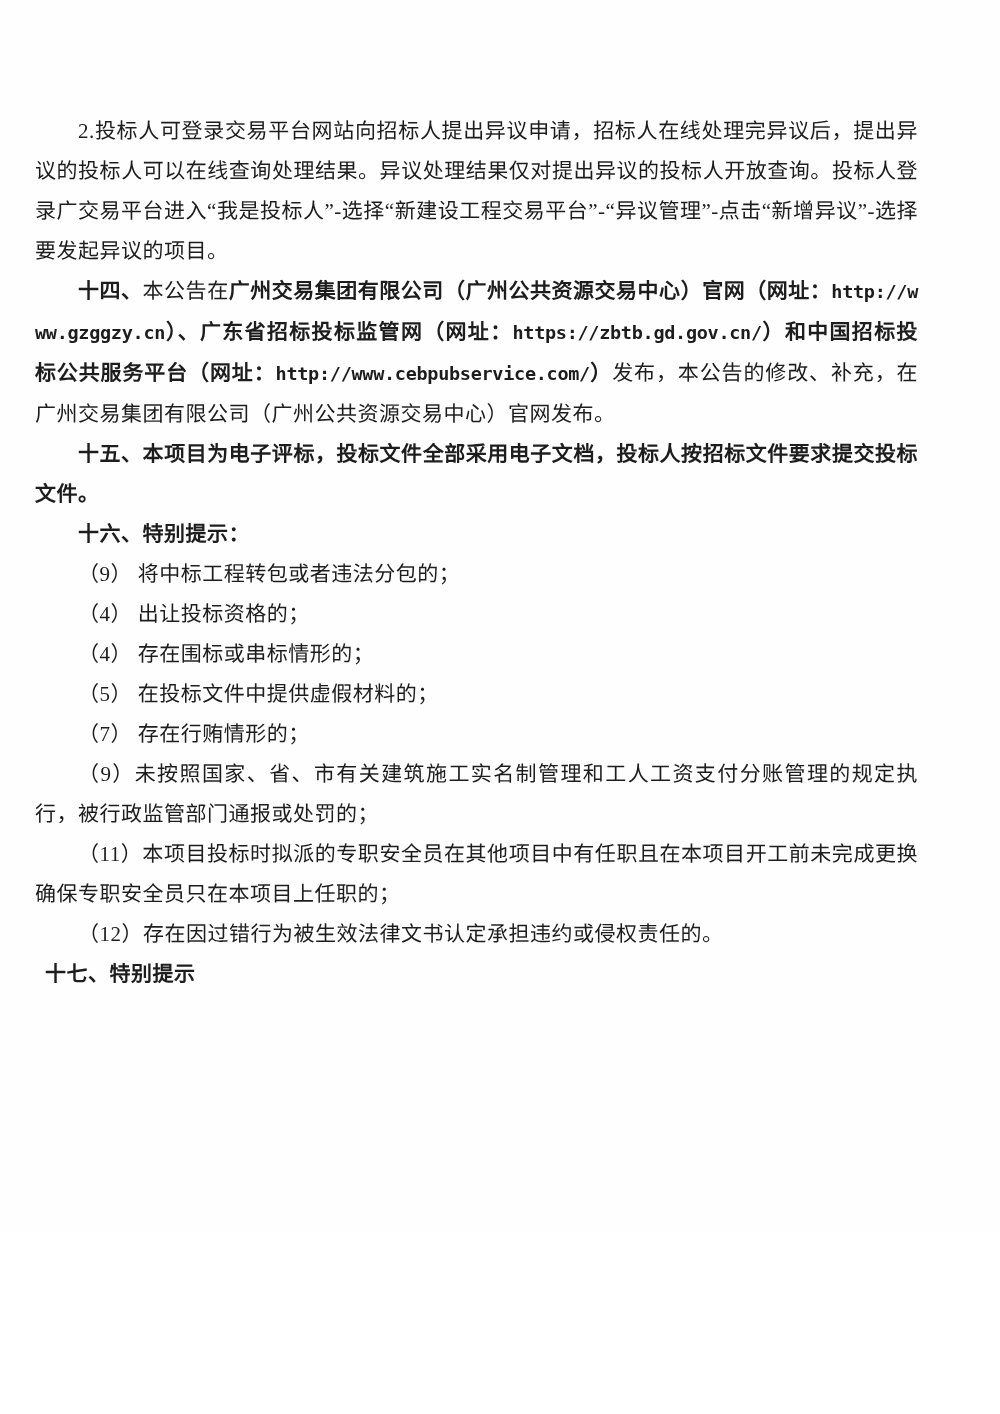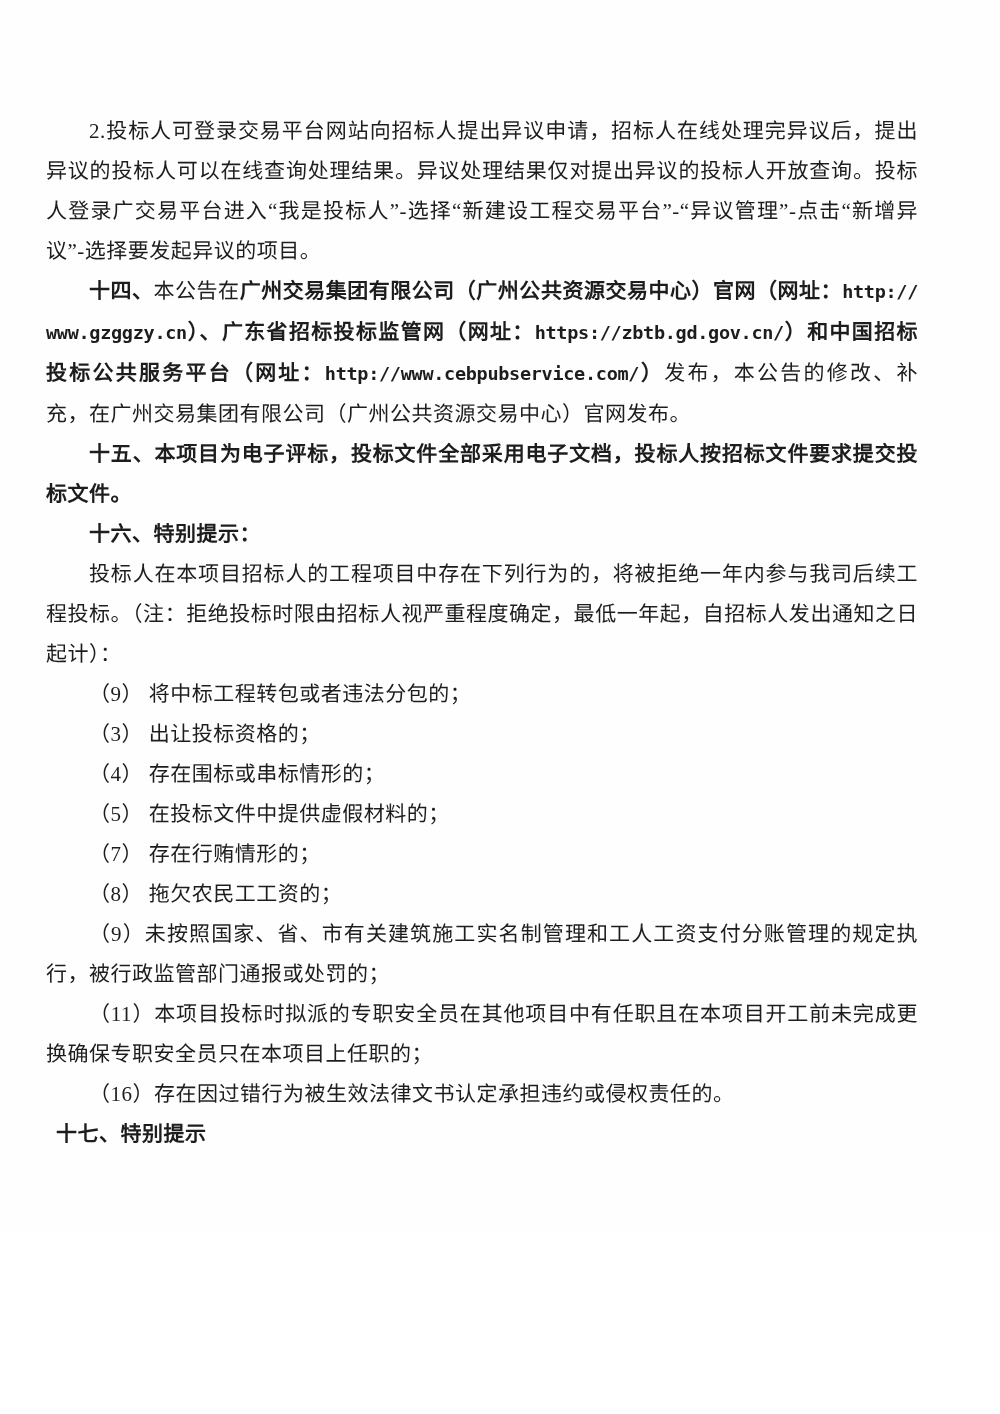--- a/index.html
+++ b/index.html
@@ -11,21 +11,21 @@
     width: 1000px;
     height: 1414px;
     color: #1d1d1d;
     font-family: "Liberation Serif", "DejaVu Serif", serif;
     overflow: hidden;
   }
   .page {
     box-sizing: border-box;
     width: 1000px;
     height: 1234px;
-    padding: 111px 82px 40px 46px;
+    padding: 111px 82px 40px 35px;
     background: #fefefe;
     overflow: hidden;
   }
   .doc-body p {
     margin: 0;
     font-size: 21px;
     line-height: 40px;
     text-align: justify;
     text-indent: 43px;
     letter-spacing: 0.5px;
@@ -46,25 +46,23 @@
 </style>
 </head>
 <body style="color: rgb(29, 29, 29);">
 
 <div class="page" style="background: rgb(254, 254, 254);">
   <div class="doc-body">
       <p><span>2.投标人可登录交易平台网站向招标人提出异议申请，招标人在线处理完异议后，提出异议的投标人可以在线查询处理结果。异议处理结果仅对提出异议的投标人开放查询。投标人登录广交易平台进入“我是投标人”-选择“新建设工程交易平台”-“异议管理”-点击“新增异议”-选择要发起异议的项目。</span></p>
       <p><span class="b">十四、</span><span>本公告在</span><span class="b">广州交易集团有限公司（广州公共资源交易中心）官网（网址：</span><span class="b url">http://www.gzggzy.cn</span><span class="b">）、广东省招标投标监管网（网址：</span><span class="b url">https://zbtb.gd.gov.cn/</span><span class="b">）和中国招标投标公共服务平台（网址：</span><span class="b url">http://www.cebpubservice.com/</span><span class="b">）</span><span>发布，本公告的修改、补充，在广州交易集团有限公司（广州公共资源交易中心）官网发布。</span></p>
       <p><span class="b">十五、本项目为电子评标，投标文件全部采用电子文档，投标人按招标文件要求提交投标文件。</span></p>
       <p><span class="b">十六、特别提示：</span></p>
-      <p><span>投标人在本项目招标人的工程项目中存在下列行为的，将被拒绝一年内参与我司后续工程投标。（注：拒绝投标时限由招标人视严重程度确定，最低一年起，自招标人发出通知之日起计）：</span></p>
       <p><span>（9） 将中标工程转包或者违法分包的；</span></p>
-      <p><span>（3） 出让投标资格的；</span></p>
+      <p><span>（4） 出让投标资格的；</span></p>
       <p><span>（4） 存在围标或串标情形的；</span></p>
       <p><span>（5） 在投标文件中提供虚假材料的；</span></p>
       <p><span>（7） 存在行贿情形的；</span></p>
-      <p><span>（8） 拖欠农民工工资的；</span></p>
       <p><span>（9）未按照国家、省、市有关建筑施工实名制管理和工人工资支付分账管理的规定执行，被行政监管部门通报或处罚的；</span></p>
       <p><span>（11）本项目投标时拟派的专职安全员在其他项目中有任职且在本项目开工前未完成更换确保专职安全员只在本项目上任职的；</span></p>
-      <p><span>（16）存在因过错行为被生效法律文书认定承担违约或侵权责任的。</span></p>
+      <p><span>（12）存在因过错行为被生效法律文书认定承担违约或侵权责任的。</span></p>
       <p class="heading-contact"><span class="b">十七、特别提示</span></p>
     </div>
 </div>
 
 </body></html>

